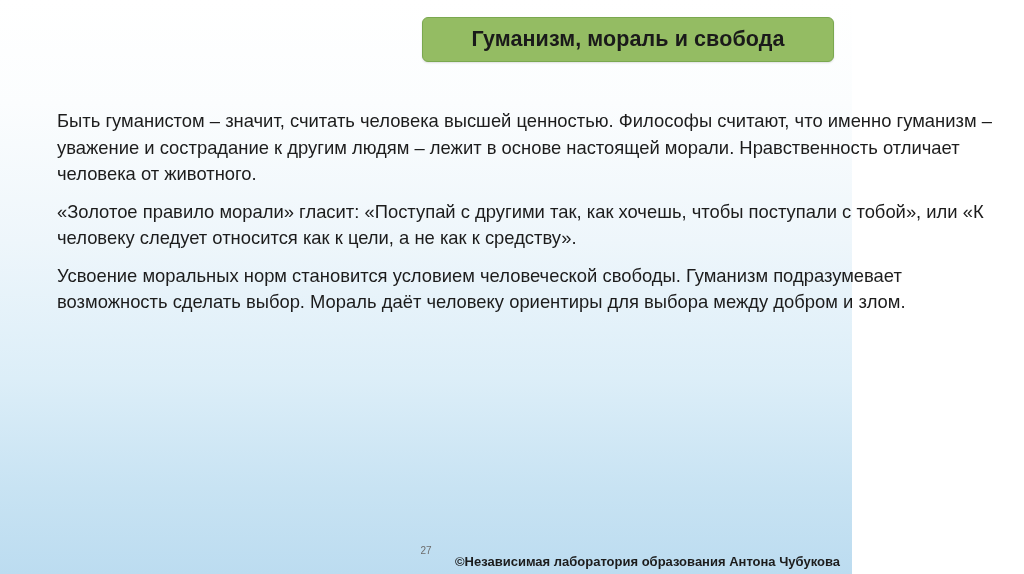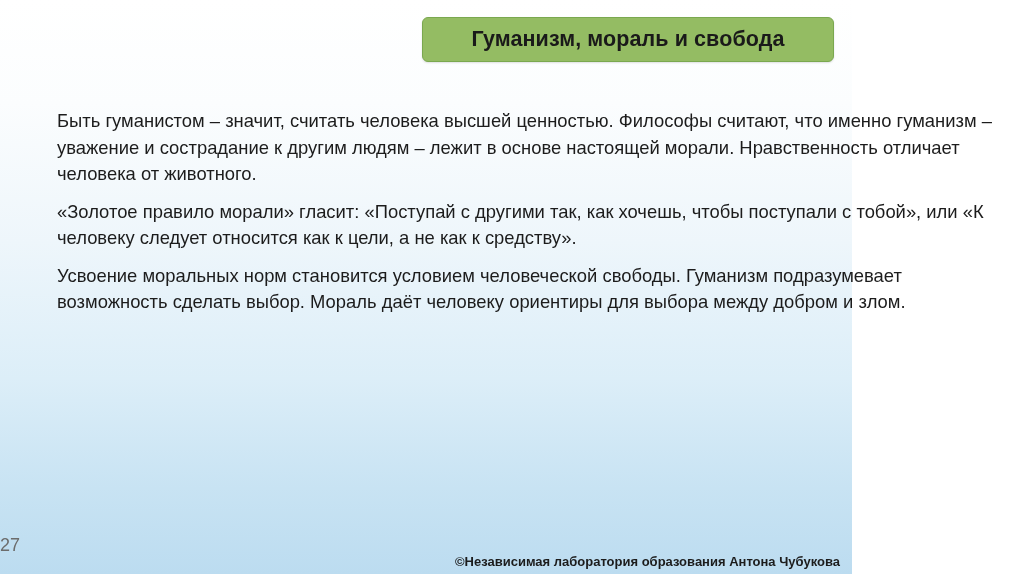--- a/index.html
+++ b/index.html
@@ -55,21 +55,22 @@
     text-align: left;
   }
   .para:last-child {
     margin-bottom: 0;
   }
   .page-number {
     position: absolute;
     left: 0;
     right: 0;
     bottom: 18px;
-    font-size: 18px;
+    text-align: center;
+    font-size: 10px;
     color: #6c6c6c;
   }
   .footer-credit {
     position: absolute;
     right: 12px;
     bottom: 5px;
     font-size: 13px;
     font-weight: bold;
     color: #1c1c1c;
     white-space: nowrap;

